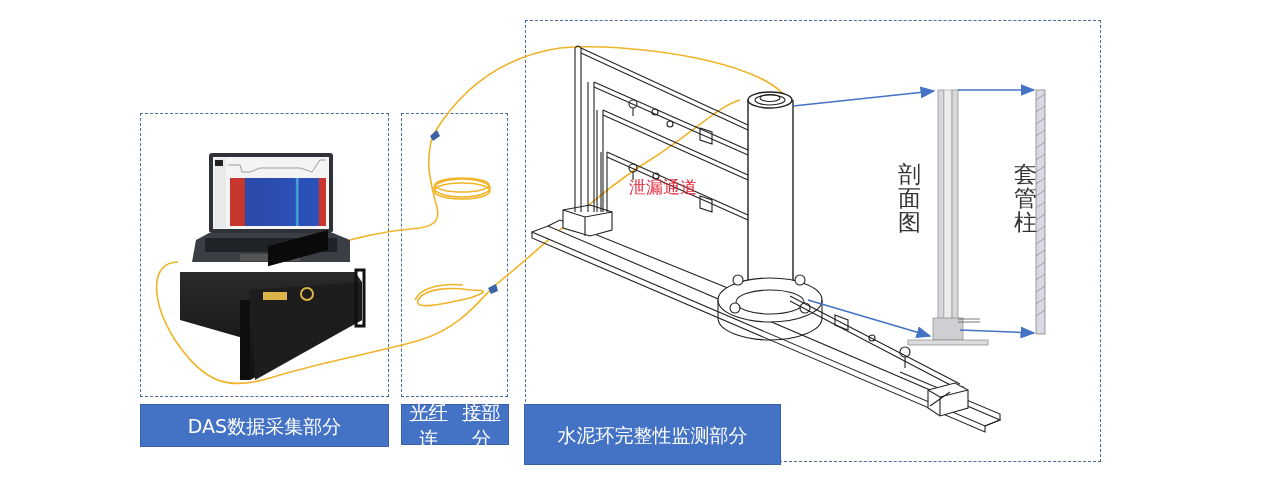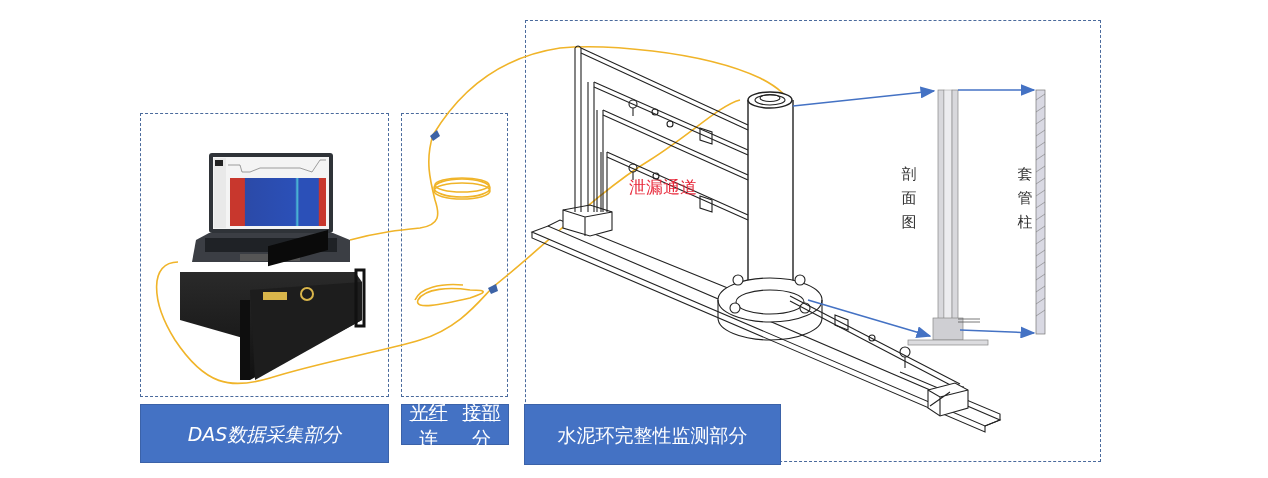--- a/index.html
+++ b/index.html
@@ -5,21 +5,21 @@
   html, body { margin: 0; padding: 0; background: #ffffff; }
   body { width: 1268px; height: 478px; position: relative; overflow: hidden;
          font-family: "DejaVu Sans", "Liberation Sans", sans-serif; }
   .dash-box { position: absolute; border: 1.5px dashed #4a6a9c; box-sizing: border-box; }
   .label-box { position: absolute; background: #4472c4; color: #ffffff;
                display: flex; align-items: center; justify-content: center;
                text-align: center; font-size: 19px; line-height: 26px;
                border: 1px solid #3b62a8; box-sizing: border-box; }
   .label-box span { display: block; }
   svg.layer { position: absolute; left: 0; top: 0; }
-  .vtext { position: absolute; font-size: 15px; color: #333333; width: 22px;
+  .vtext { position: absolute; font-size: 23px; color: #333333; width: 22px;
            line-height: 24px; text-align: center; word-break: break-all; }
   .red-label { position: absolute; font-size: 17px; color: #e8283a; }
 </style>
 </head>
 <body>
 
 <div class="dash-box" style="left:140px;top:113px;width:249px;height:284px;"></div>
 <div class="dash-box" style="left:401px;top:113px;width:107px;height:284px;"></div>
 <div class="dash-box" style="left:525px;top:20px;width:576px;height:442px;"></div>
 
@@ -154,21 +154,21 @@
     <line x1="958" y1="90" x2="1034" y2="90" marker-end="url(#arr)"></line>
     <line x1="808" y1="300" x2="930" y2="336" marker-end="url(#arr)"></line>
     <line x1="960" y1="330" x2="1034" y2="333" marker-end="url(#arr)"></line>
   </g>
 </svg>
 
 <div class="red-label" style="left:629px;top:176px;">泄漏通道</div>
 <div class="vtext" style="left:898px;top:162px;">剖面图</div>
 <div class="vtext" style="left:1014px;top:162px;">套管柱</div>
 
-<div class="label-box" style="left:140px;top:404px;width:249px;height:59px;font-style:italic;">
+<div class="label-box" style="left:140px;top:404px;width:249px;height:43px;">
   <span>DAS数据采集部分</span>
 </div>
 <div class="label-box" style="left:401px;top:404px;width:108px;height:41px;flex-direction:row;text-decoration:underline;">
   <span>光纤连</span>
   <span>接部分</span>
 </div>
 <div class="label-box" style="left:524px;top:404px;width:257px;height:61px;">
   <span>水泥环完整性监测部分</span>
 </div>
 

